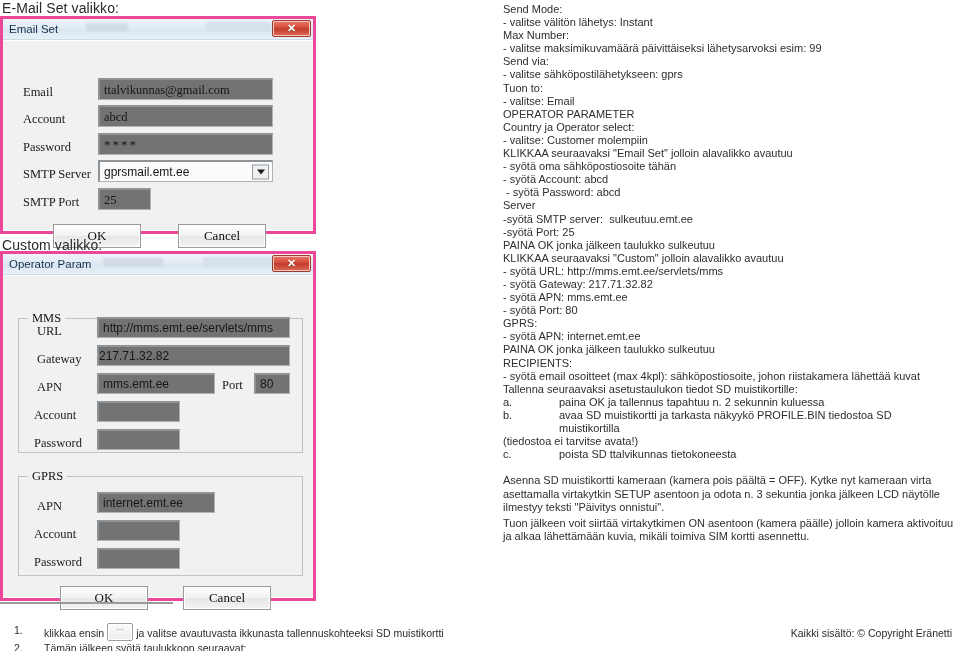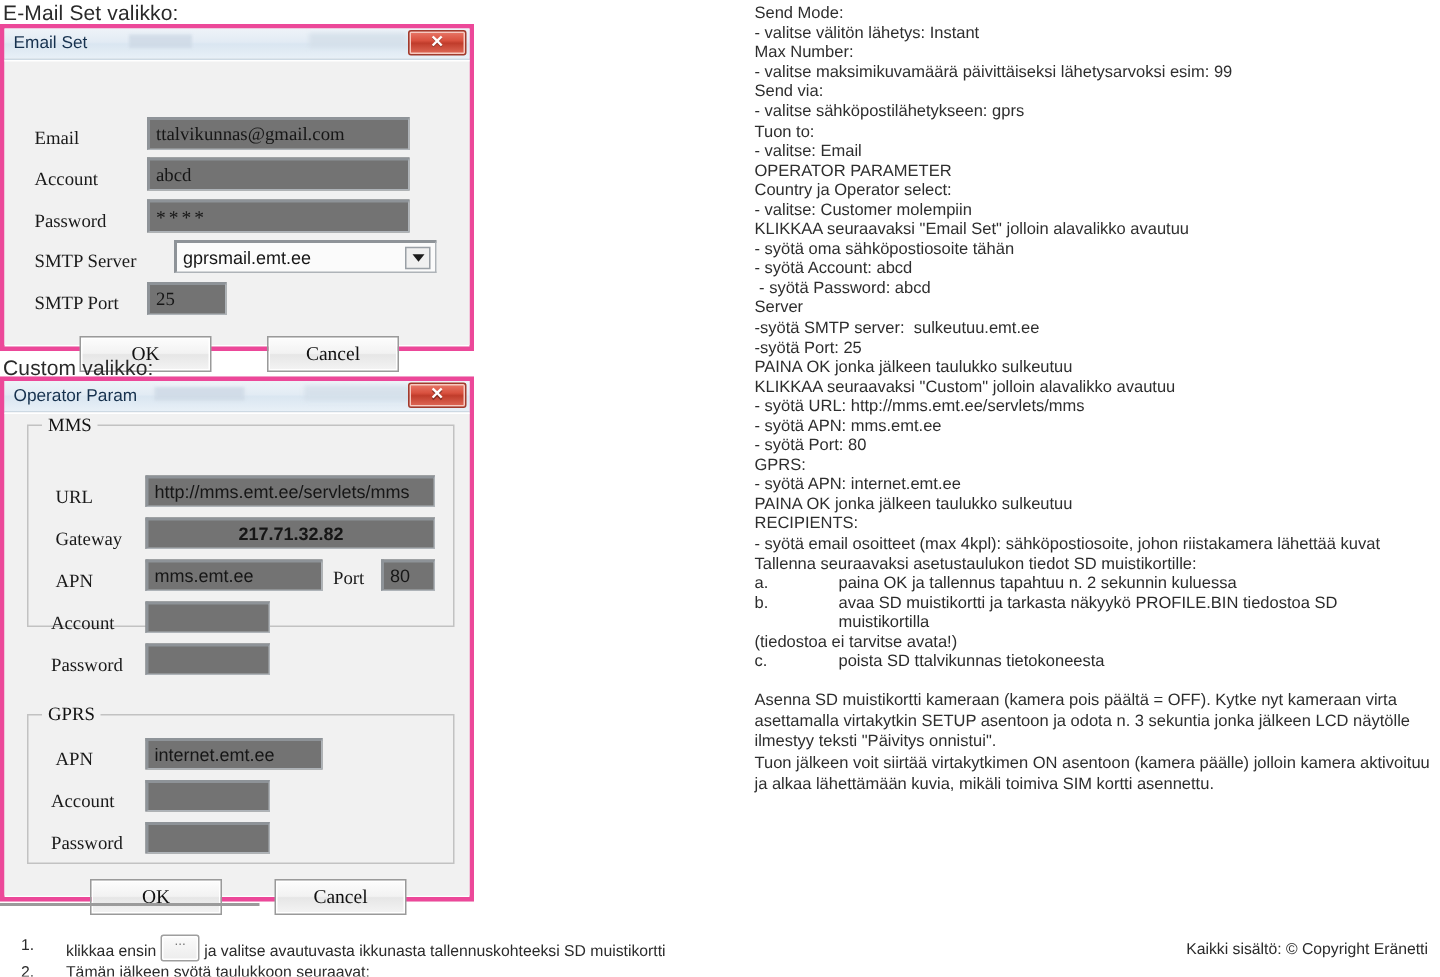--- a/index.html
+++ b/index.html
@@ -140,21 +140,21 @@
     font-family: "Liberation Serif", serif;
     font-size: 12.5px;
     color: #161616;
     white-space: nowrap;
   }
   .field-val.sans {
     font-family: "Liberation Sans", sans-serif;
     font-size: 12px;
   }
   .field-val.center {
-    left: 0; right: 0; text-align: center; font-weight: bold;
+    left: 0; right: 0; text-align: left;
   }
   .field-val.pw {
     letter-spacing: 2px;
     font-size: 13px;
     top: 52%;
   }
 
   .combo-arrow {
     position: absolute;
     right: 3px;
@@ -315,21 +315,21 @@
         <div class="field-box" style="left:95px; top:64px; width:175px; height:22px;text-align:center;">
           <span class="field-val">abcd</span>
         </div>
 
         <div class="field-label" style="left:20px; top:99px;">Password</div>
         <div class="field-box" style="left:95px; top:92px; width:175px; height:22px;">
           <span class="field-val pw">****</span>
         </div>
 
         <div class="field-label" style="left:20px; top:126px;">SMTP Server</div>
-        <div class="field-box" style="left:95px; top:119px; width:175px; height:22px; background:#fbfbfb;margin-left:18px;">
+        <div class="field-box" style="left:95px; top:119px; width:175px; height:22px; background:#fbfbfb;">
           <span class="field-val sans">gprsmail.emt.ee</span>
           <span class="combo-arrow"></span>
         </div>
 
         <div class="field-label" style="left:20px; top:154px;">SMTP Port</div>
         <div class="field-box" style="left:95px; top:147px; width:53px; height:22px;">
           <span class="field-val">25</span>
         </div>
 
         <div class="btn" style="left:50px; top:183px; width:88px; height:24px;">OK</div>
@@ -343,21 +343,21 @@
       <div class="titlebar">
         <div class="titlebar-blur1" style="left:100px; width:60px;"></div>
         <div class="titlebar-blur2" style="left:200px; width:70px;"></div>
         <div class="win-title">Operator Param</div>
         <div class="close-btn">
           <div class="close-x">✕</div>
         </div>
       </div>
       <div class="win-body">
 
-        <div class="groupbox" style="left:15px; top:7px; width:285px; height:135px;">
+        <div class="groupbox" style="left:15px; top:42px; width:285px; height:135px;">
           <div class="group-title">MMS</div>
         </div>
 
         <div class="field-label" style="left:34px; top:48px;">URL</div>
         <div class="field-box" style="left:94px; top:41px; width:193px; height:21px;">
           <span class="field-val sans">http://mms.emt.ee/servlets/mms</span>
         </div>
 
         <div class="field-label" style="left:34px; top:76px;">Gateway</div>
         <div class="field-box" style="left:94px; top:69px; width:193px; height:21px;">
@@ -426,20 +426,21 @@
         <div class="doc-line">KLIKKAA seuraavaksi "Email Set" jolloin alavalikko avautuu</div>
         <div class="doc-line">- syötä oma sähköpostiosoite tähän</div>
         <div class="doc-line">- syötä Account: abcd</div>
         <div class="doc-line"> - syötä Password: abcd</div>
         <div class="doc-line">Server</div>
         <div class="doc-line">-syötä SMTP server:  sulkeutuu.emt.ee</div>
         <div class="doc-line">-syötä Port: 25</div>
         <div class="doc-line">PAINA OK jonka jälkeen taulukko sulkeutuu</div>
         <div class="doc-line">KLIKKAA seuraavaksi "Custom" jolloin alavalikko avautuu</div>
         <div class="doc-line">- syötä URL: http://mms.emt.ee/servlets/mms</div>
+        <div class="doc-line">- syötä Gateway: 217.71.32.82</div>
         <div class="doc-line">- syötä APN: mms.emt.ee</div>
         <div class="doc-line">- syötä Port: 80</div>
         <div class="doc-line">GPRS:</div>
         <div class="doc-line">- syötä APN: internet.emt.ee</div>
         <div class="doc-line">PAINA OK jonka jälkeen taulukko sulkeutuu</div>
         <div class="doc-line">RECIPIENTS:</div>
         <div class="doc-line">- syötä email osoitteet (max 4kpl): sähköpostiosoite, johon riistakamera lähettää kuvat</div>
         <div class="doc-line">Tallenna seuraavaksi asetustaulukon tiedot SD muistikortille:</div>
       </div>
 

